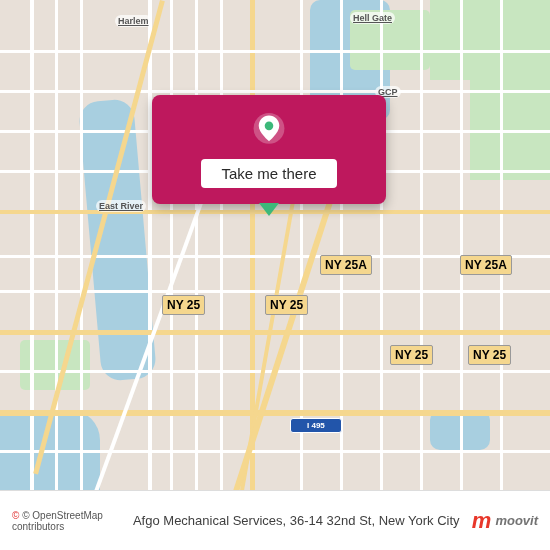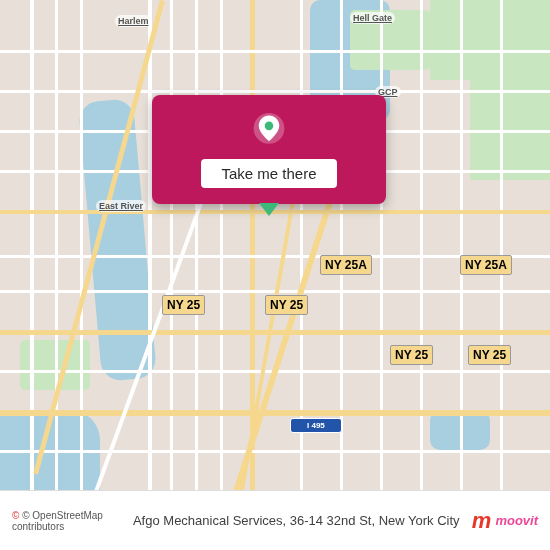--- a/index.html
+++ b/index.html
@@ -295,21 +295,21 @@
     .moovit-m {
       font-size: 22px;
       font-weight: 900;
       color: #e8372a;
       font-style: italic;
       line-height: 1;
     }
     .moovit-text {
       font-size: 13px;
       font-weight: 700;
-      color: #ec4899;
+      color: #737373;
       font-style: italic;
     }
   </style>
 </head>
 <body>
 
 <div class="map-container">
   <div class="map-bg"></div>
 
   <div class="water-east-river"></div>

